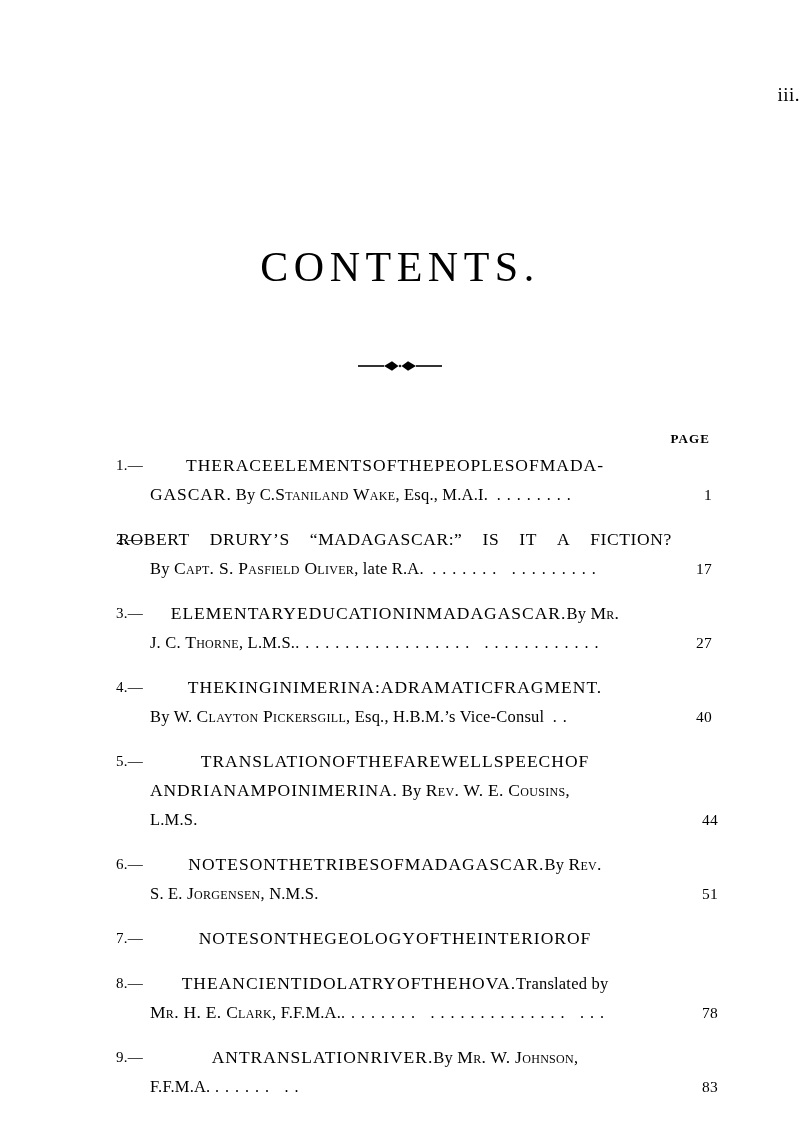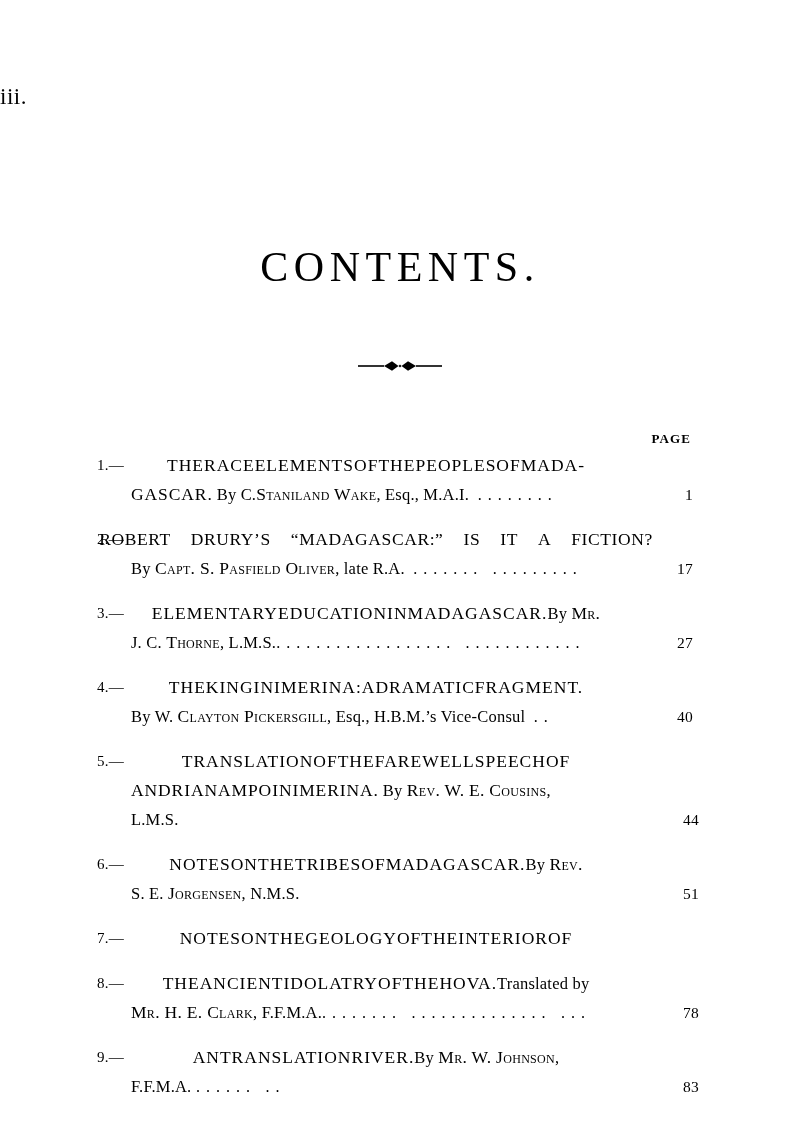--- a/index.html
+++ b/index.html
@@ -18,22 +18,22 @@
     color: #000000;
     -webkit-font-smoothing: antialiased;
   }
 
   
   .folio {
     position: absolute;
     top: 84px;
     left: 0;
     width: 800px;
-    text-align: left;
-    font-size: 23px;
+    text-align: right;
+    font-size: 19px;
     letter-spacing: 0.5px;
   }
 
   
   .doc-title {
     position: absolute;
     top: 243px;
     left: 0;
     width: 800px;
     text-align: center;
@@ -52,21 +52,21 @@
     display: flex;
     align-items: center;
     justify-content: center;
   }
   .ornament svg { display: block; }
 
   
   .toc {
     position: absolute;
     top: 432px;
-    left: 97px;
+    left: 116px;
     width: 596px;
   }
   .page-label {
     text-align: right;
     font-size: 13px;
     font-weight: bold;
     letter-spacing: 1.1px;
     padding-right: 2px;
     line-height: 14px;
     margin-bottom: 5px;

